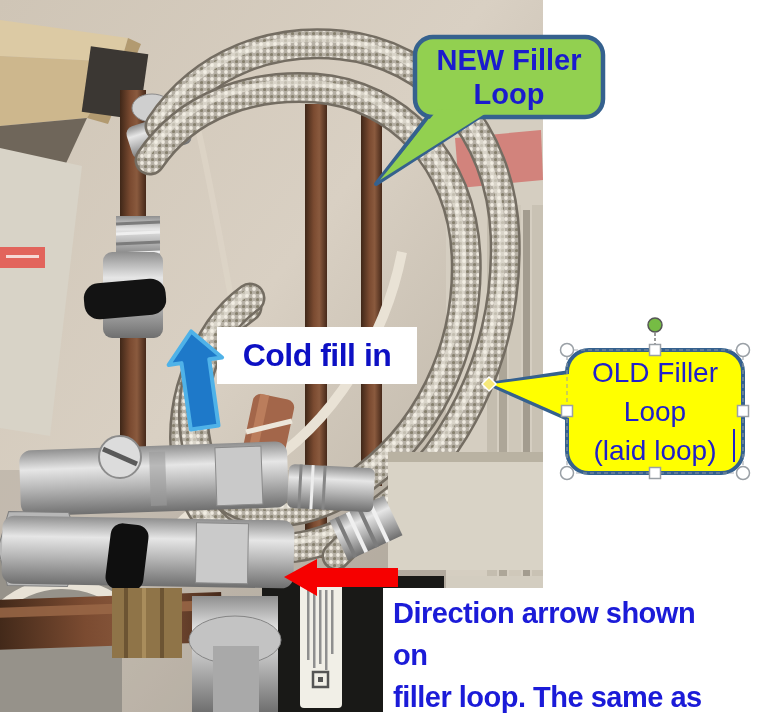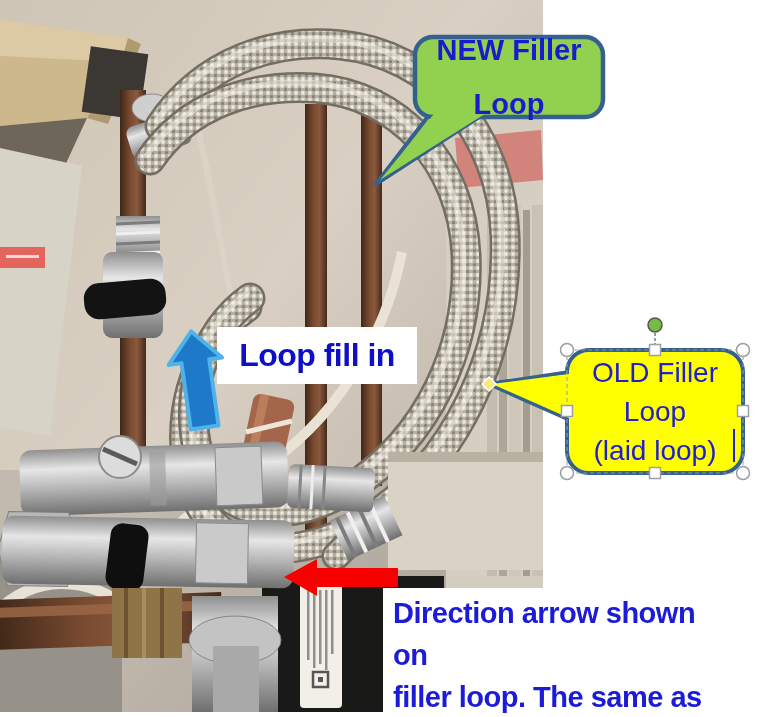--- a/index.html
+++ b/index.html
@@ -9,21 +9,21 @@
   .prewrap{white-space:pre-line;}
   
   .whitebox{background:#FFFFFF;}
   .cold-fill{left:217px;top:327px;width:200px;height:57px;display:flex;align-items:center;justify-content:center;}
   .cold-fill span{font-weight:bold;font-size:32px;color:#0D10C4;letter-spacing:-0.5px;}
   .note{left:383px;top:588px;width:330px;height:129px;padding:4px 0 0 10px;box-sizing:border-box;}
   .note span{font-weight:bold;font-size:29px;line-height:42px;color:#1B1BD8;letter-spacing:-0.5px;}
   
   .callout-text{display:flex;align-items:center;justify-content:center;text-align:center;}
   .new-text{left:415px;top:37px;width:188px;height:80px;}
-  .new-text span{font-weight:bold;font-size:29px;line-height:54px;color:#1B1BCE;}
+  .new-text span{font-weight:bold;font-size:29px;line-height:34px;color:#1B1BCE;}
   .old-text{left:567px;top:350px;width:176px;height:123px;}
   .old-text span{font-size:28px;line-height:39px;color:#2020CC;}
   .caret{left:733px;top:429px;width:2px;height:33px;background:#2020CC;}
   svg{display:block;}
 </style>
 </head>
 <body>
 
 <div class="canvas">
 
@@ -190,21 +190,21 @@
       <line x1="126" y1="588" x2="126" y2="658" stroke="#6c5433" stroke-width="4"></line>
       <line x1="144" y1="588" x2="144" y2="658" stroke="#a98d5c" stroke-width="4"></line>
       <line x1="162" y1="588" x2="162" y2="658" stroke="#6c5433" stroke-width="4"></line>
       <rect x="192" y="596" width="86" height="116" fill="url(#chromeG)"></rect>
       <ellipse cx="235" cy="640" rx="46" ry="24" fill="#c3c3c3" stroke="#858585"></ellipse>
       <rect x="213" y="646" width="46" height="66" fill="#a9a9a9"></rect>
     </g>
   </svg>
 
   <div class="abs whitebox cold-fill">
-    <span>Loop fill in</span>
+    <span>Cold fill in</span>
   </div>
 
   <div class="abs whitebox note">
     <span class="prewrap">Direction arrow shown on
 filler loop. The same as on
 old one.</span>
   </div>
 
   <svg class="abs" style="left:0;top:0;" width="772" height="717" viewBox="0 0 772 717">
 

